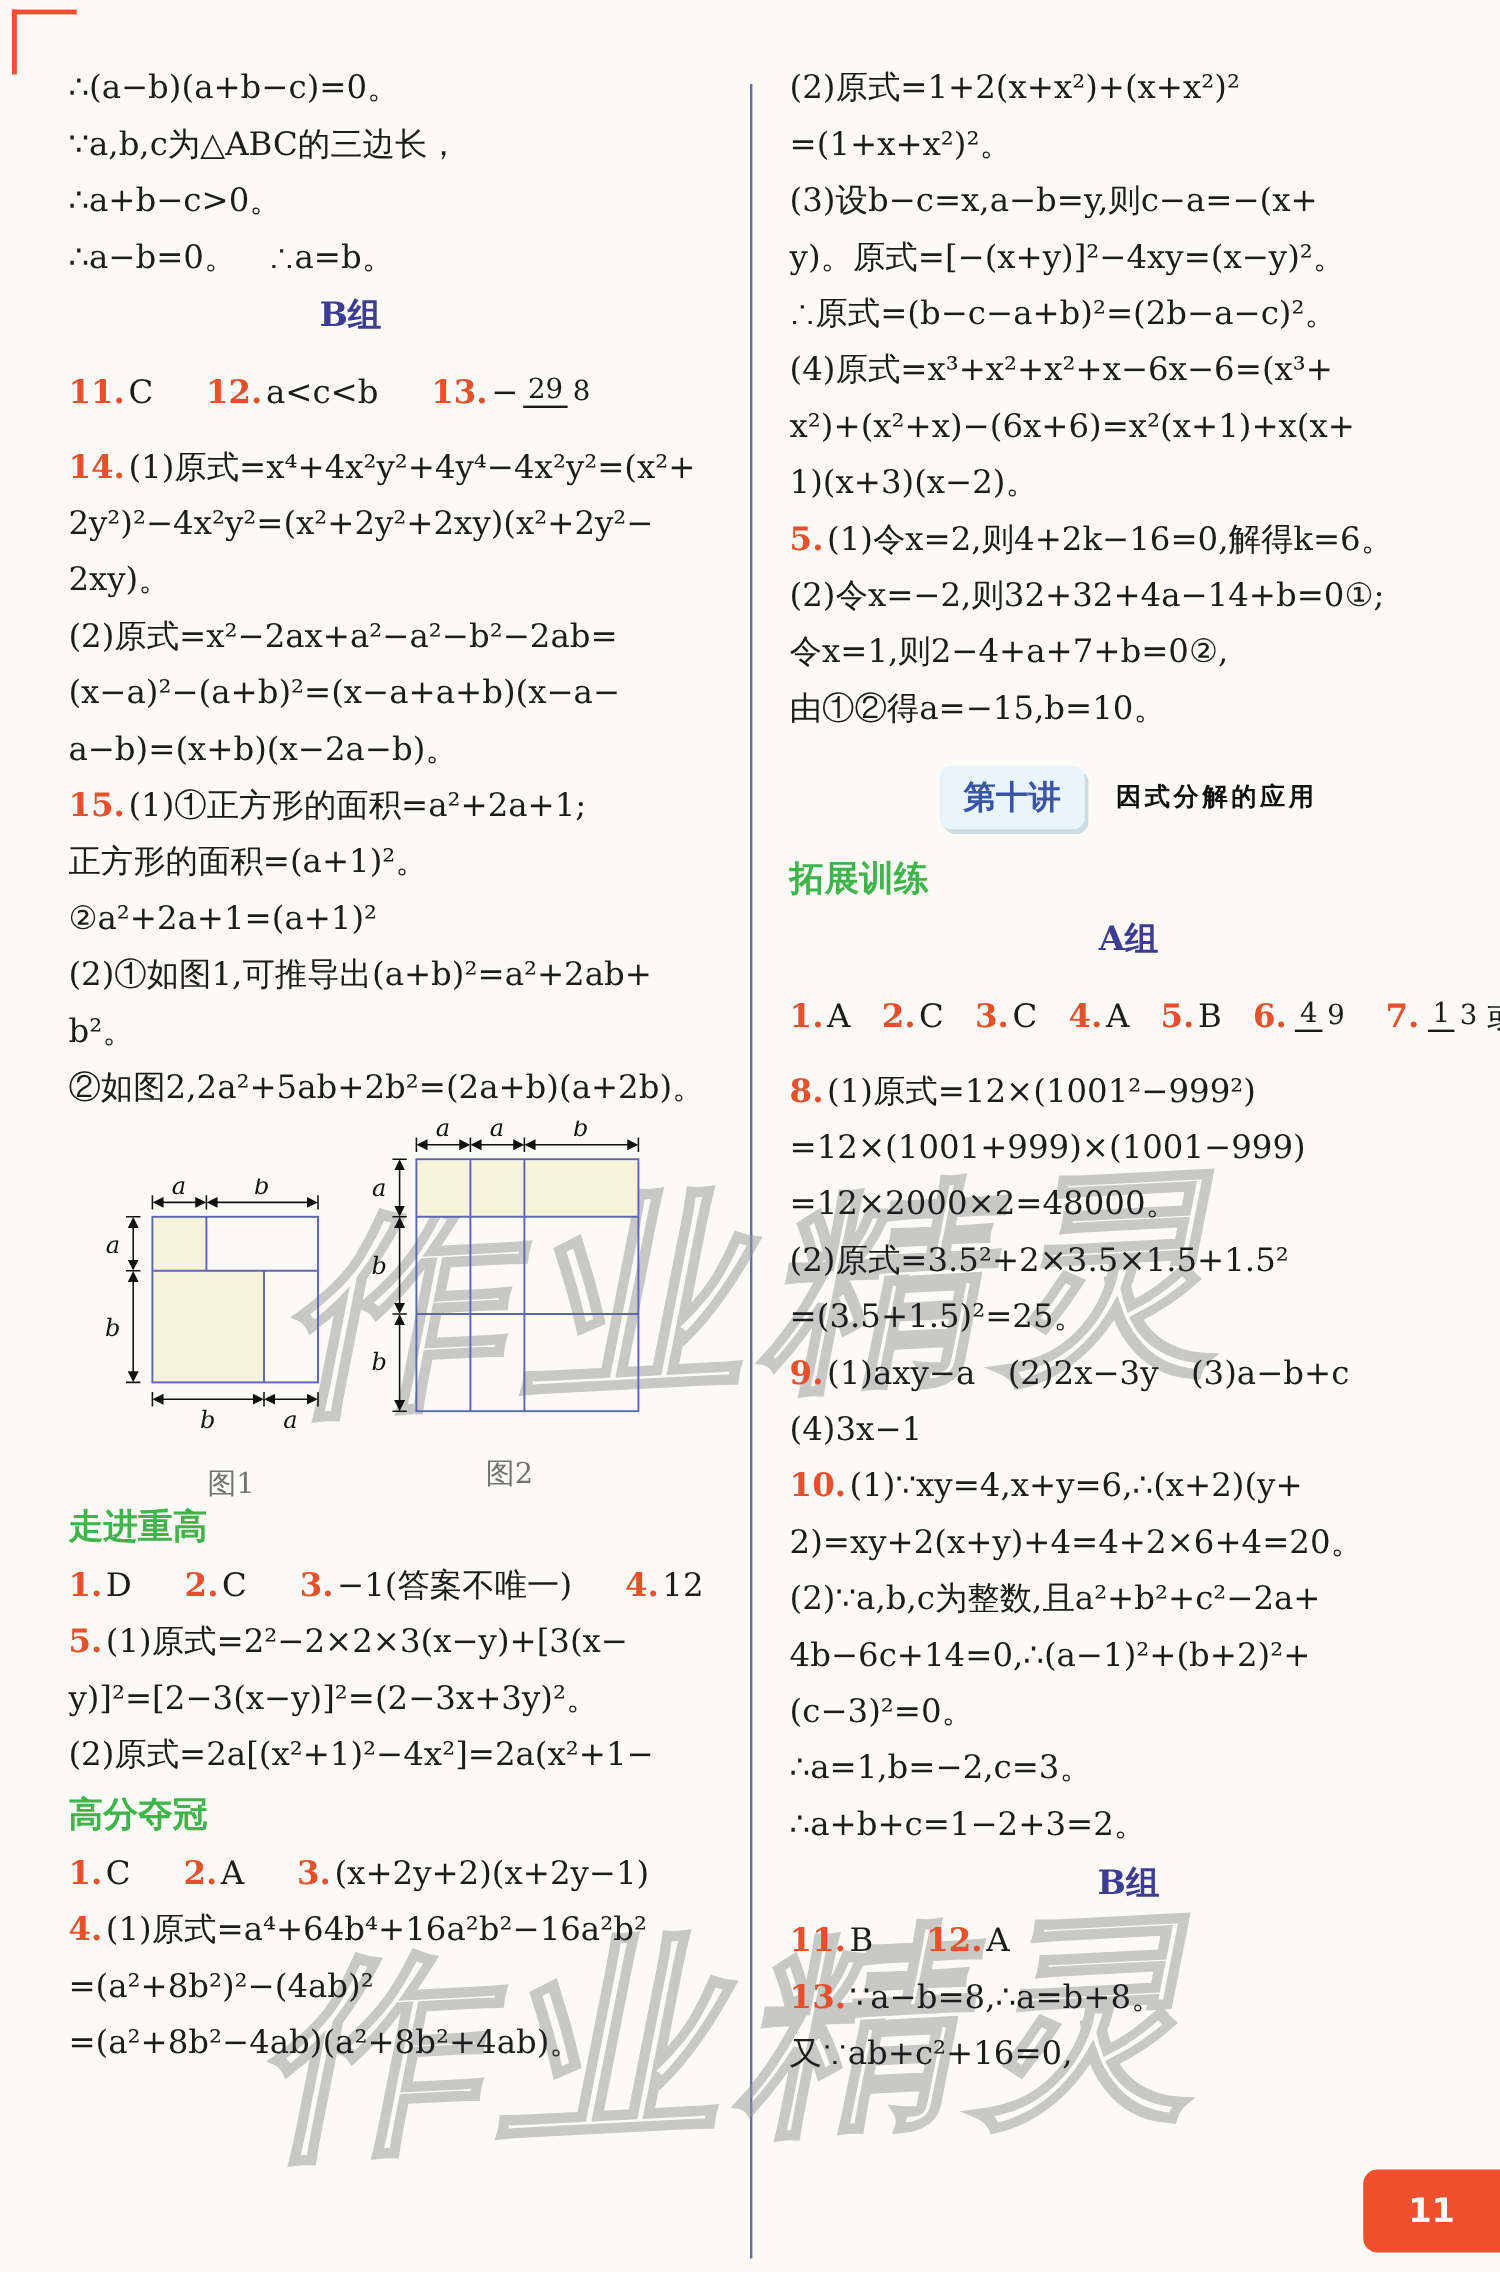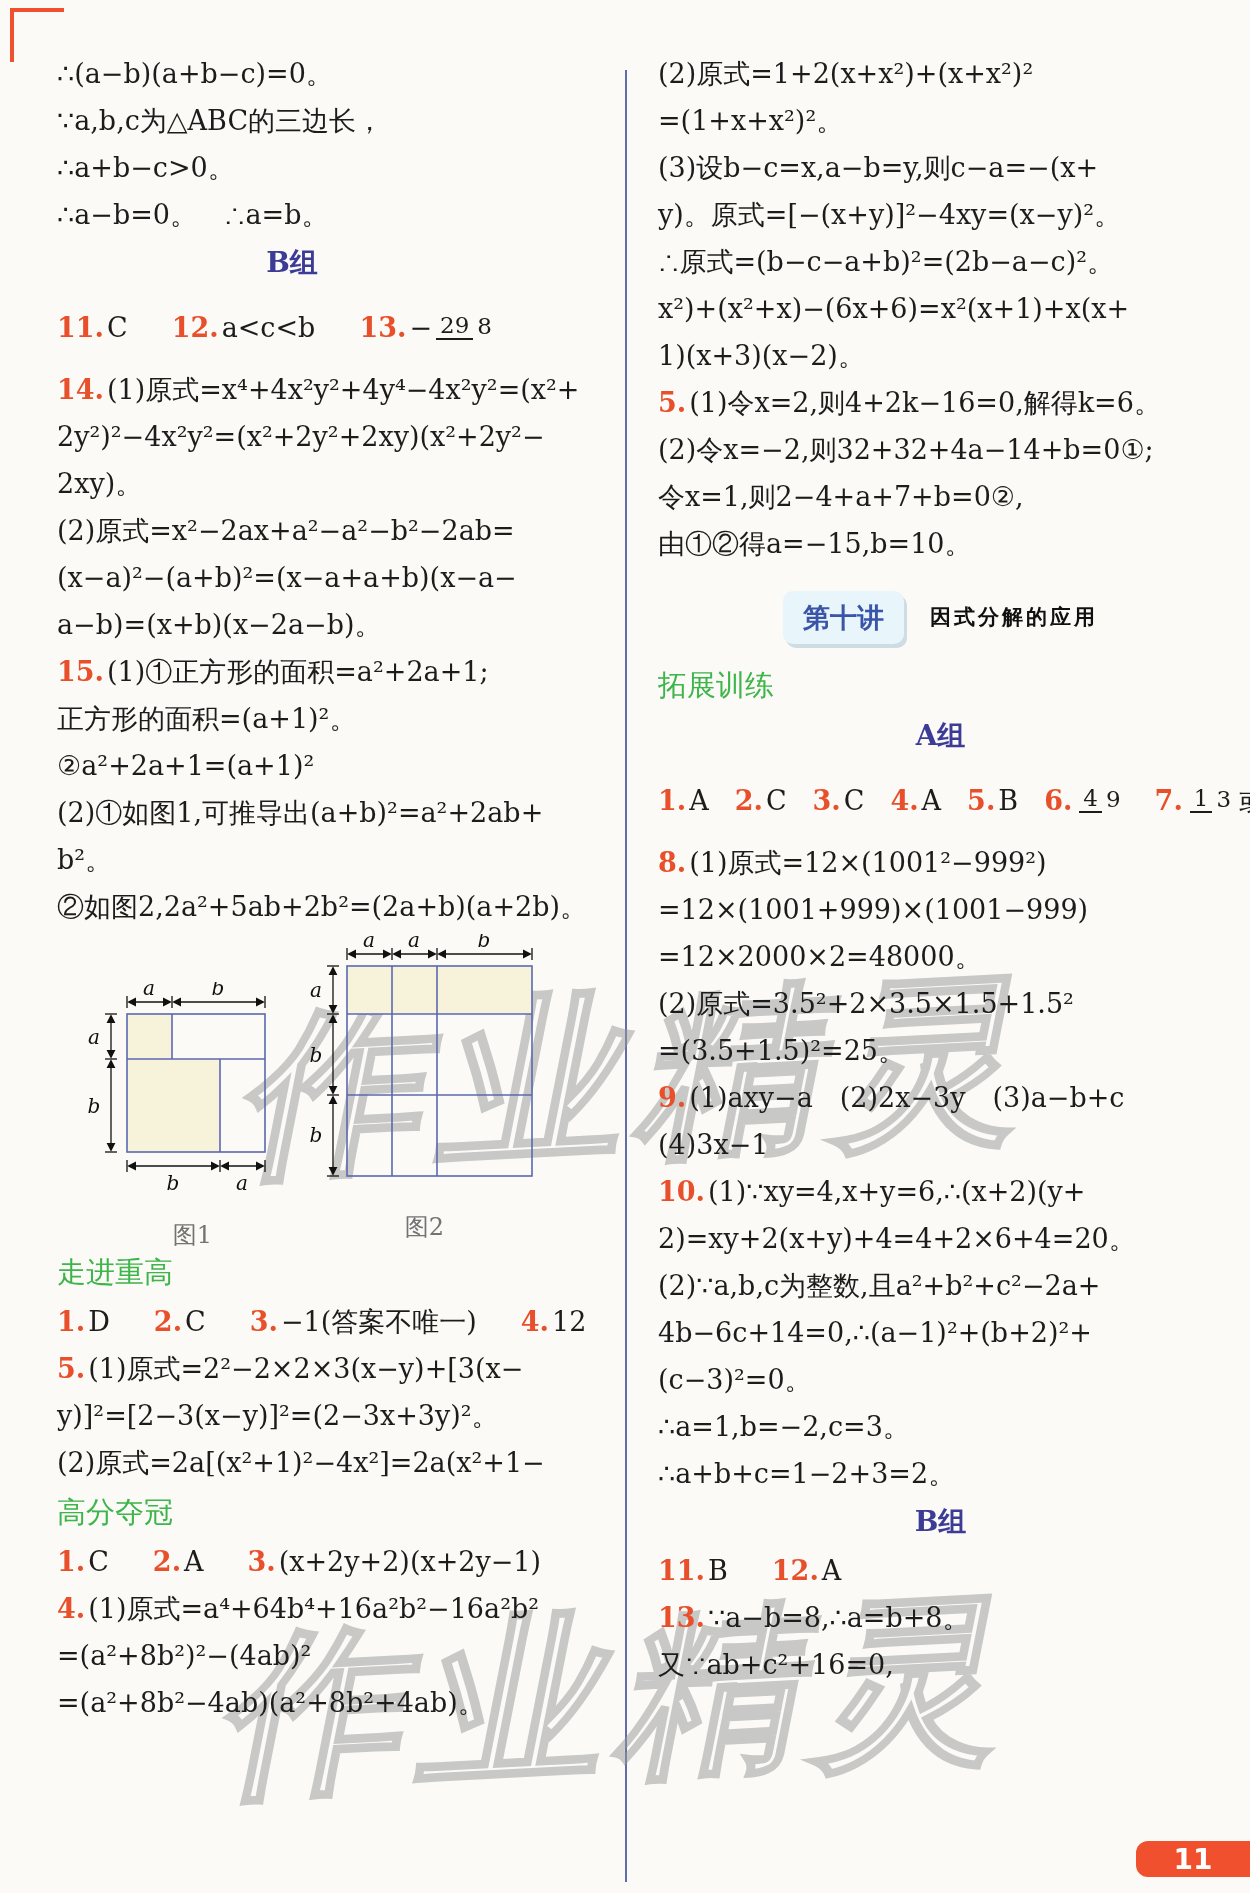--- a/index.html
+++ b/index.html
@@ -6,21 +6,21 @@
   body{
     width:1250px;height:1893px;position:relative;overflow:hidden;
     background:#fbfaf6;color:#1c1c1c;
     font-family:"DejaVu Serif",serif;
   }
   .col{position:absolute;top:50px;font-size:27px;line-height:47px}
   #left-col{left:57px;width:470px}
   #right-col{left:658px;width:565px}
   .tline{white-space:nowrap}
   .rnum{color:#e8502b;font-weight:bold;margin-right:3px}
-  .ghead{color:#3db54a;font-weight:normal;font-size:29px;line-height:52px;font-family:"DejaVu Sans",sans-serif}
+  .ghead{color:#3db54a;font-weight:bold;font-size:29px;line-height:52px;font-family:"DejaVu Sans",sans-serif}
   .bhead{color:#3c3c96;font-weight:bold;text-align:center;font-size:28px;line-height:50px;font-family:"DejaVu Serif",serif}
   .ansrow{display:flex;align-items:center;gap:44px;line-height:47px;flex-wrap:nowrap;white-space:nowrap}
   .ansrow.tall{height:78px}
   .ans{display:inline-flex;align-items:center}
   .frac{display:inline-flex;flex-direction:row;align-items:center;vertical-align:middle;
         font-size:23px;line-height:1.15;margin:0 4px;transform:translateY(-1px)}
   .fnum{border-bottom:2px solid #1c1c1c;padding:0 4px}
   .fden{padding:0 4px}
   .lecture-row{display:flex;align-items:center;justify-content:center;gap:26px;margin:18px 0 10px 0;height:64px}
   .badge{background:#e8f5fb;color:#3a55a8;font-weight:bold;font-size:27px;padding:3px 20px;
@@ -40,23 +40,23 @@
   #corner-h{left:10px;top:8px;width:54px;height:4px}
   #corner-v{left:10px;top:8px;width:4px;height:54px}
   .watermark{
     position:absolute;font-weight:bold;font-family:"DejaVu Sans",sans-serif;
     font-size:182px;letter-spacing:14px;color:transparent;
     -webkit-text-stroke:3px #979797;opacity:.5;white-space:nowrap;pointer-events:none;
   }
   #watermark-1{left:255px;top:955px;transform:skewX(-14deg) rotate(-3deg)}
   #watermark-2{left:235px;top:1575px;transform:skewX(-14deg) rotate(-3deg)}
   #page-badge{
-    position:absolute;right:0;top:1808px;width:114px;height:36px;background:#f0502d;
+    position:absolute;right:0;top:1808px;width:114px;height:69px;background:#f0502d;
     border-radius:12px 0 0 12px;display:flex;align-items:center;justify-content:center;
-    color:#fff;font-weight:bold;font-size:28px;font-family:"DejaVu Sans",sans-serif;margin-top:33px;
+    color:#fff;font-weight:bold;font-size:28px;font-family:"DejaVu Sans",sans-serif;
   }
 </style>
 </head>
 <body>
 
 <div class="corner" id="corner-h"></div>
 <div class="corner" id="corner-v"></div>
 <div id="column-divider"></div>
 
 <div class="watermark" id="watermark-1">作业精灵</div>
@@ -247,20 +247,21 @@
 </div>
 
 <div class="col" id="right-col">
 
   <div>
       <div class="tline">(2)原式=1+2(x+x²)+(x+x²)²</div>
       <div class="tline">=(1+x+x²)²。</div>
       <div class="tline">(3)设b−c=x,a−b=y,则c−a=−(x+</div>
       <div class="tline">y)。原式=[−(x+y)]²−4xy=(x−y)²。</div>
       <div class="tline">∴原式=(b−c−a+b)²=(2b−a−c)²。</div>
+      <div class="tline">(4)原式=x³+x²+x²+x−6x−6=(x³+</div>
       <div class="tline">x²)+(x²+x)−(6x+6)=x²(x+1)+x(x+</div>
       <div class="tline">1)(x+3)(x−2)。</div>
     </div>
 
   <div class="tline">
     <span class="rnum">5.</span><span>(1)令x=2,则4+2k−16=0,解得k=6。</span>
   </div>
   <div>
       <div class="tline">(2)令x=−2,则32+32+4a−14+b=0①;</div>
       <div class="tline">令x=1,则2−4+a+7+b=0②,</div>

